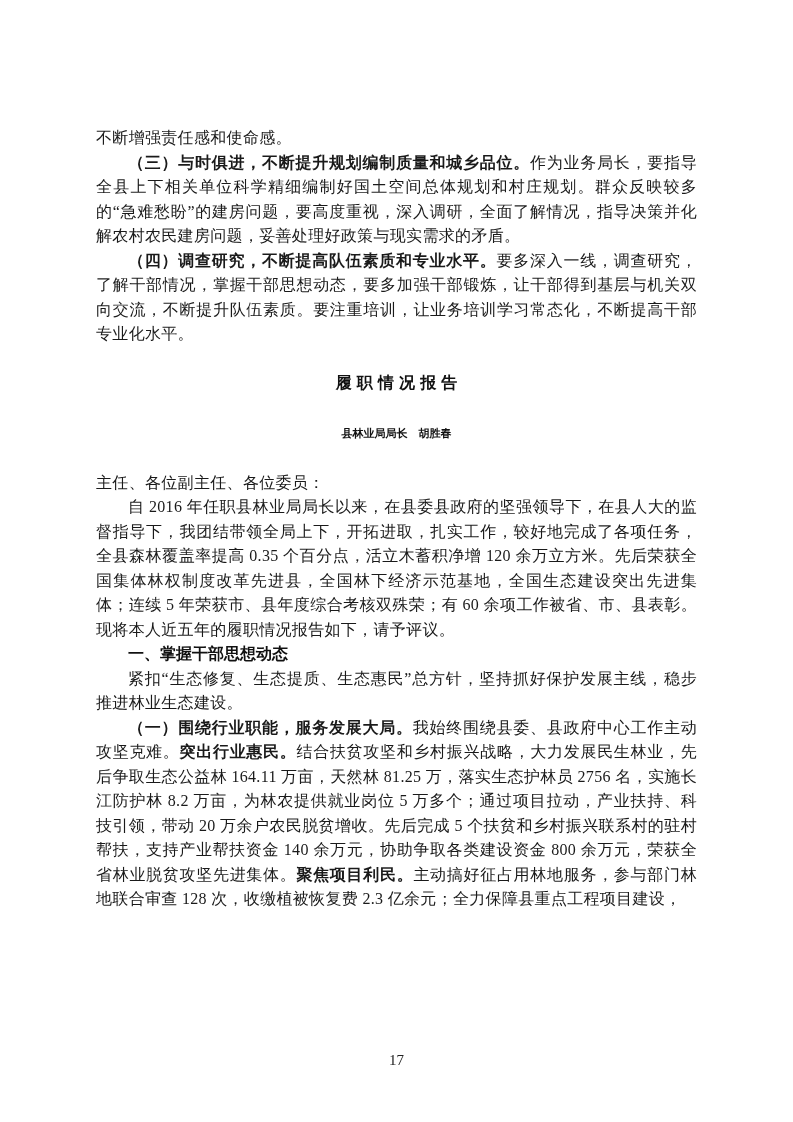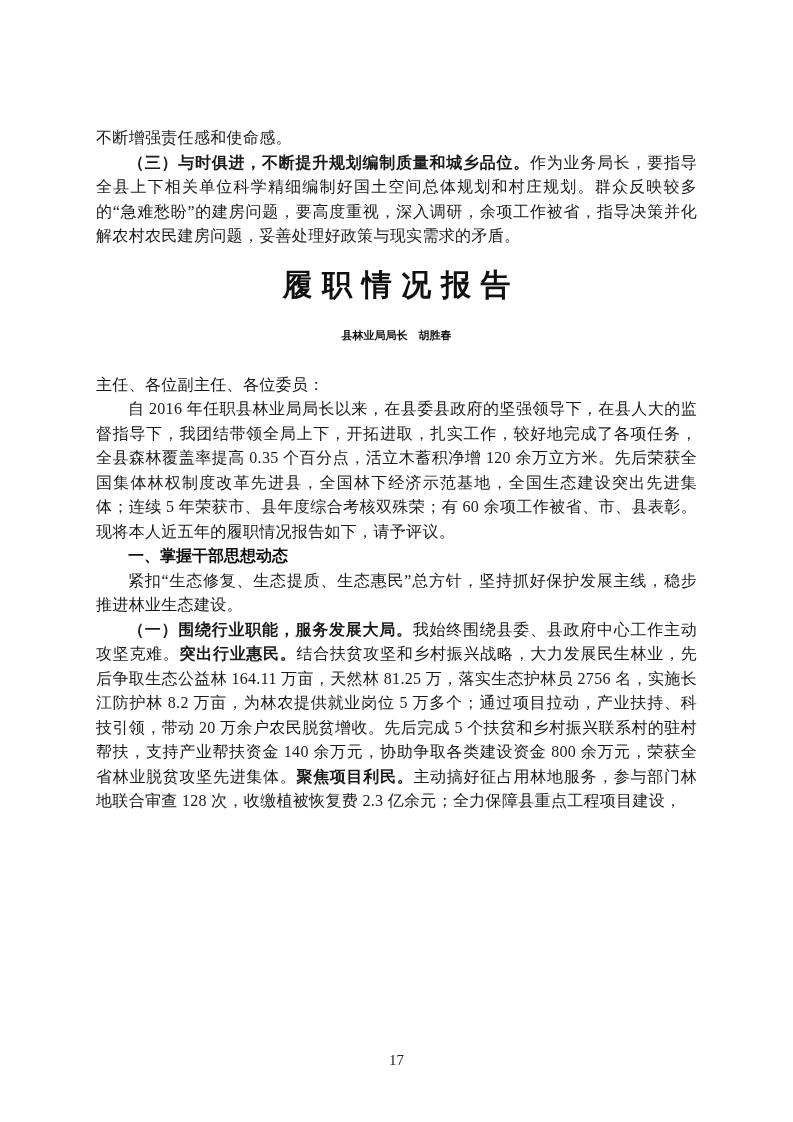--- a/index.html
+++ b/index.html
@@ -36,21 +36,21 @@
     font-weight: 700;
   }
   .text-run {
     font-weight: 400;
   }
   .doc-title {
     margin: 22px 0 0 0;
     text-align: center;
     font-family: "Liberation Sans", "DejaVu Sans", sans-serif;
     font-weight: 700;
-    font-size: 30px;
+    font-size: 16px;
     line-height: 28px;
     letter-spacing: 0.32em;
     text-indent: 0.32em; 
     color: #111;
   }
   .doc-byline {
     margin: 25px 0 27px 0;
     text-align: center;
     font-weight: 700;
     font-size: 11px;
@@ -76,21 +76,22 @@
     font-size: 15px;
     color: #222;
   }
 </style>
 </head>
 <body>
 
 <div class="page">
   <div class="doc-blocks">
       <p class="para"><span class="text-run">不断增强责任感和使命感。</span></p>
-      <p class="para indent"><span class="bold-run">（三）与时俱进，不断提升规划编制质量和城乡品位。</span><span class="text-run">作为业务局长，要指导全县上下相关单位科学精细编制好国土空间总体规划和村庄规划。群众反映较多的“急难愁盼”的建房问题，要高度重视，深入调研，余项工作被省，指导决策并化解农村农民建房问题，妥善处理好政策与现实需求的矛盾。</span></p>
+      <p class="para indent"><span class="bold-run">（三）与时俱进，不断提升规划编制质量和城乡品位。</span><span class="text-run">作为业务局长，要指导全县上下相关单位科学精细编制好国土空间总体规划和村庄规划。群众反映较多的“急难愁盼”的建房问题，要高度重视，深入调研，全面了解情况，指导决策并化解农村农民建房问题，妥善处理好政策与现实需求的矛盾。</span></p>
+      <p class="para indent"><span class="bold-run">（四）调查研究，不断提高队伍素质和专业水平。</span><span class="text-run">要多深入一线，调查研究，了解干部情况，掌握干部思想动态，要多加强干部锻炼，让干部得到基层与机关双向交流，不断提升队伍素质。要注重培训，让业务培训学习常态化，不断提高干部专业化水平。</span></p>
       <h1 class="doc-title">履职情况报告</h1>
       <div class="doc-byline">县林业局局长　胡胜春</div>
       <p class="para"><span class="text-run">主任、各位副主任、各位委员：</span></p>
       <p class="para indent"><span class="text-run">自 2016 年任职县林业局局长以来，在县委县政府的坚强领导下，在县人大的监督指导下，我团结带领全局上下，开拓进取，扎实工作，较好地完成了各项任务，全县森林覆盖率提高 0.35 个百分点，活立木蓄积净增 120 余万立方米。先后荣获全国集体林权制度改革先进县，全国林下经济示范基地，全国生态建设突出先进集体；连续 5 年荣获市、县年度综合考核双殊荣；有 60 余项工作被省、市、县表彰。现将本人近五年的履职情况报告如下，请予评议。</span></p>
       <p class="section-heading">一、掌握干部思想动态</p>
       <p class="para indent"><span class="text-run">紧扣“生态修复、生态提质、生态惠民”总方针，坚持抓好保护发展主线，稳步推进林业生态建设。</span></p>
       <p class="para indent"><span class="bold-run">（一）围绕行业职能，服务发展大局。</span><span class="text-run">我始终围绕县委、县政府中心工作主动攻坚克难。</span><span class="bold-run">突出行业惠民。</span><span class="text-run">结合扶贫攻坚和乡村振兴战略，大力发展民生林业，先后争取生态公益林 164.11 万亩，天然林 81.25 万，落实生态护林员 2756 名，实施长江防护林 8.2 万亩，为林农提供就业岗位 5 万多个；通过项目拉动，产业扶持、科技引领，带动 20 万余户农民脱贫增收。先后完成 5 个扶贫和乡村振兴联系村的驻村帮扶，支持产业帮扶资金 140 余万元，协助争取各类建设资金 800 余万元，荣获全省林业脱贫攻坚先进集体。</span><span class="bold-run">聚焦项目利民。</span><span class="text-run">主动搞好征占用林地服务，参与部门林地联合审查 128 次，收缴植被恢复费 2.3 亿余元；全力保障县重点工程项目建设，</span></p>
     </div>
   <div class="page-number">17</div>
 </div>

